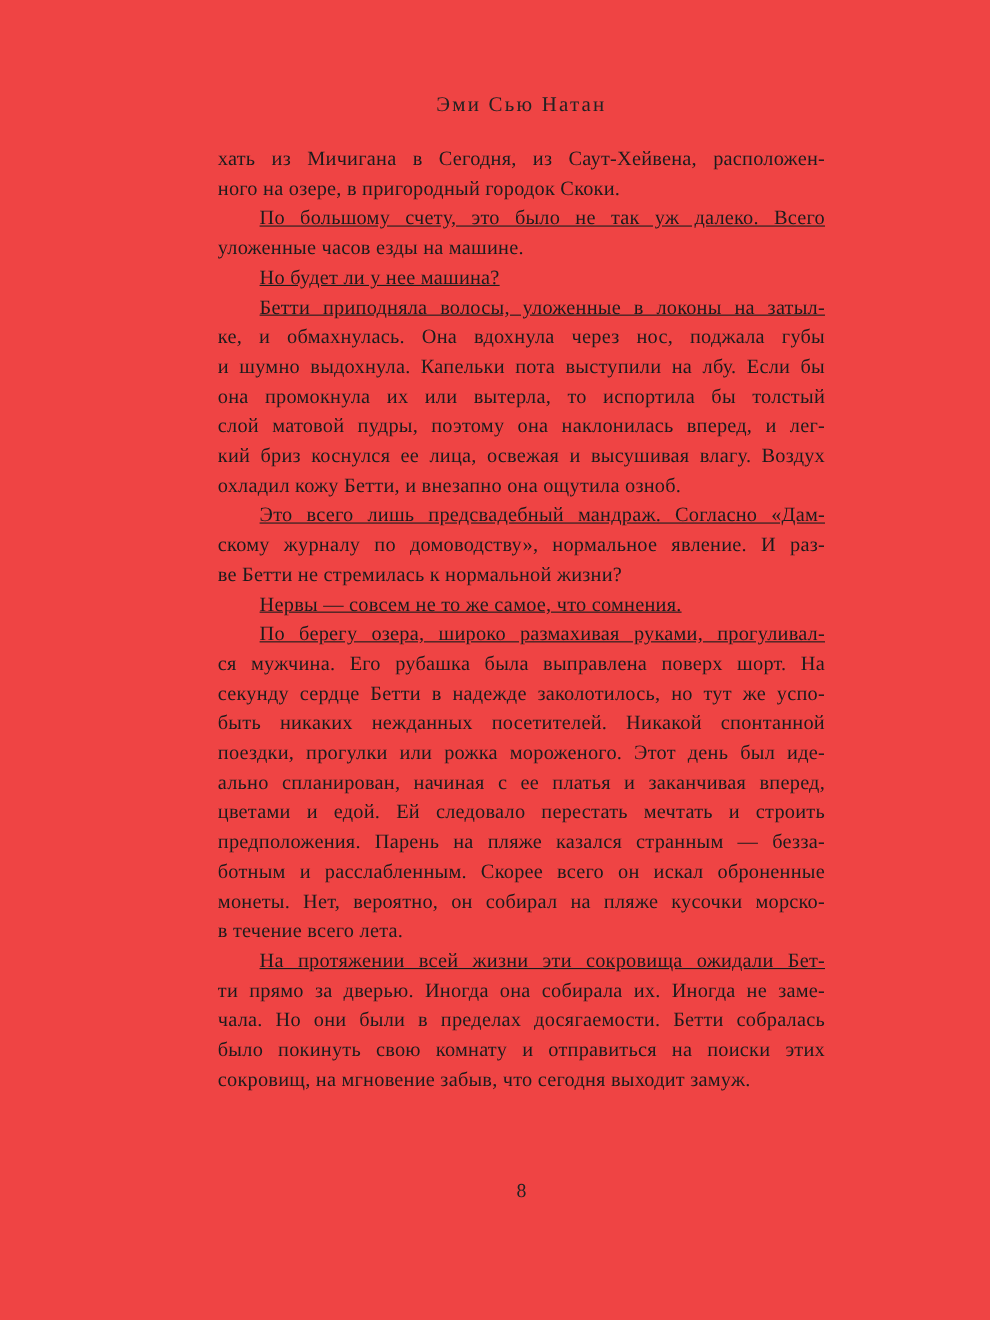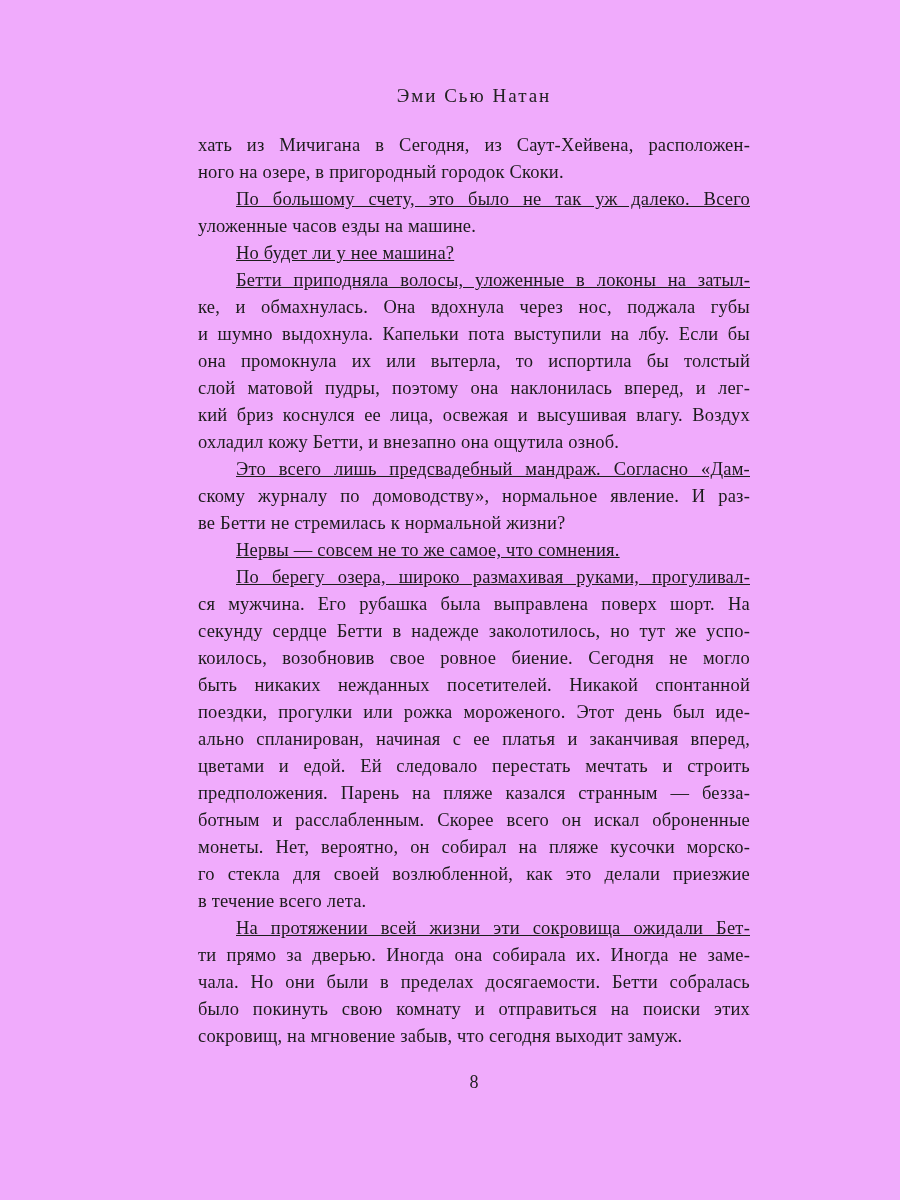--- a/index.html
+++ b/index.html
@@ -4,21 +4,21 @@
 <style>
   html, body {
     margin: 0;
     padding: 0;
     background: #ffffff;
   }
   .page {
     position: relative;
     width: 900px;
     height: 1200px;
-    background: #f0abfc;
+    background: #ef4444;
     font-family: "Liberation Serif", "DejaVu Serif", serif;
     color: #1c1c1c;
     overflow: hidden;
   }
   .running-header {
     position: absolute;
     top: 85px;
     left: 198px;
     width: 552px;
     text-align: center;
@@ -90,29 +90,27 @@
         <div class="line">скому журналу по домоводству», нормальное явление. И раз-</div>
         <div class="line last">ве Бетти не стремилась к нормальной жизни?</div>
       </div>
       <div class="paragraph">
         <div class="line last indent">Нервы — совсем не то же самое, что сомнения.</div>
       </div>
       <div class="paragraph">
         <div class="line indent">По берегу озера, широко размахивая руками, прогуливал-</div>
         <div class="line">ся мужчина. Его рубашка была выправлена поверх шорт. На</div>
         <div class="line">секунду сердце Бетти в надежде заколотилось, но тут же успо-</div>
-        <div class="line">коилось, возобновив свое ровное биение. Сегодня не могло</div>
         <div class="line">быть никаких нежданных посетителей. Никакой спонтанной</div>
         <div class="line">поездки, прогулки или рожка мороженого. Этот день был иде-</div>
         <div class="line">ально спланирован, начиная с ее платья и заканчивая вперед,</div>
         <div class="line">цветами и едой. Ей следовало перестать мечтать и строить</div>
         <div class="line">предположения. Парень на пляже казался странным — безза-</div>
         <div class="line">ботным и расслабленным. Скорее всего он искал оброненные</div>
         <div class="line">монеты. Нет, вероятно, он собирал на пляже кусочки морско-</div>
-        <div class="line">го стекла для своей возлюбленной, как это делали приезжие</div>
         <div class="line last">в течение всего лета.</div>
       </div>
       <div class="paragraph">
         <div class="line indent">На протяжении всей жизни эти сокровища ожидали Бет-</div>
         <div class="line">ти прямо за дверью. Иногда она собирала их. Иногда не заме-</div>
         <div class="line">чала. Но они были в пределах досягаемости. Бетти собралась</div>
         <div class="line">было покинуть свою комнату и отправиться на поиски этих</div>
         <div class="line last">сокровищ, на мгновение забыв, что сегодня выходит замуж.</div>
       </div>
     </div>

